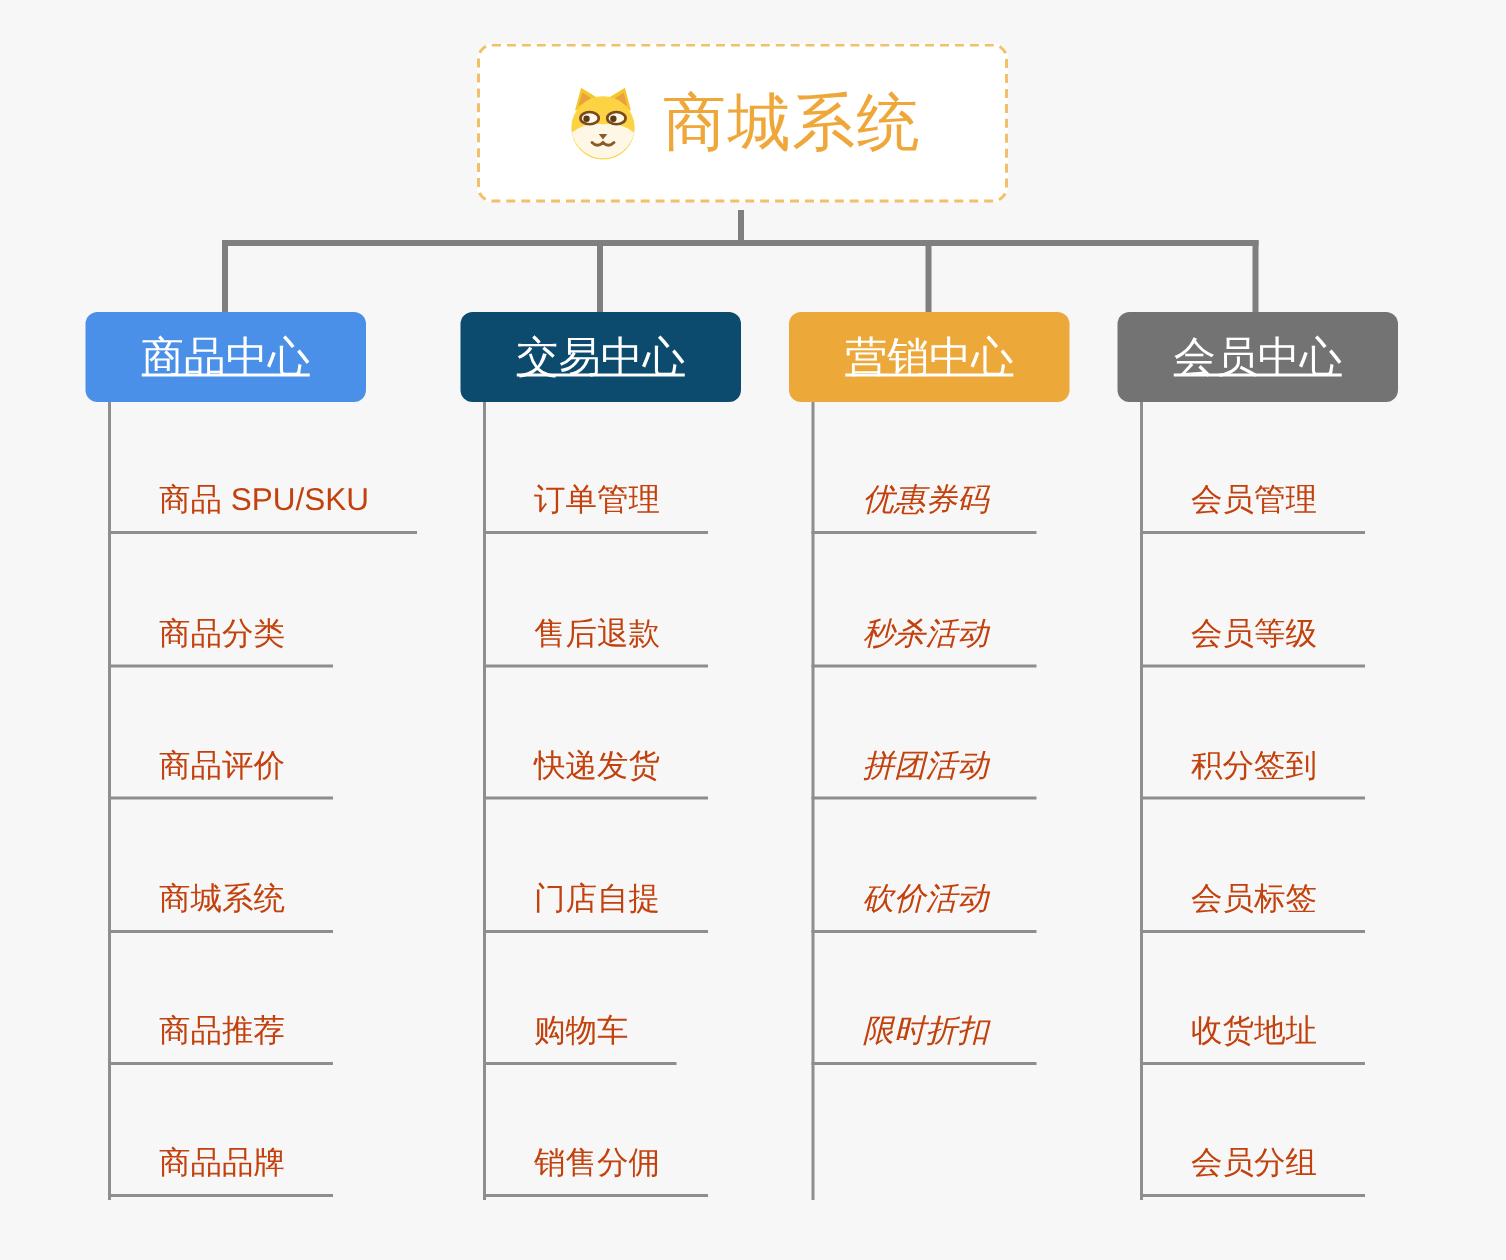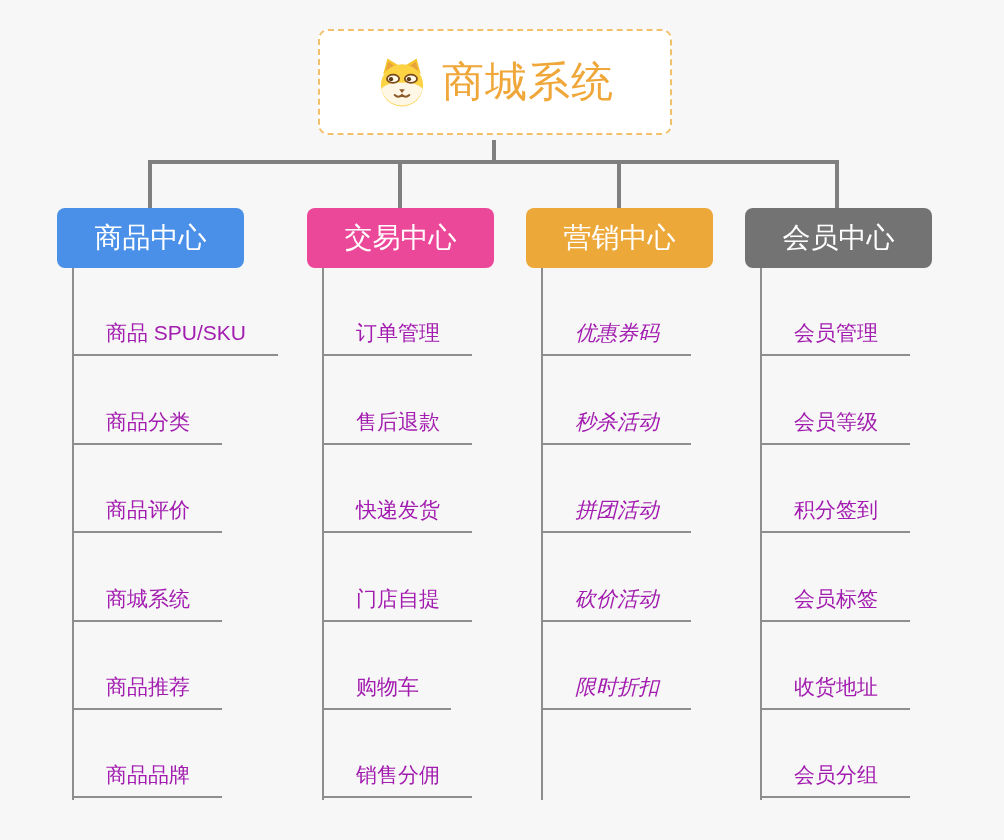--- a/index.html
+++ b/index.html
@@ -21,40 +21,40 @@
   .line { position: absolute; background: #7f7f7f; }
   .trunk   { left: 492px; top: 140px; width: 4px; height: 22px; }
   .bus     { left: 148px; top: 160px; width: 691px; height: 4px; }
   .stub    { top: 160px; width: 4px; height: 48px; }
   .stub-1 { left: 148px; } .stub-2 { left: 398px; } .stub-3 { left: 617px; } .stub-4 { left: 835px; }
 
   
   .branch-box {
     position: absolute; top: 208px; width: 187px; height: 60px; border-radius: 8px;
     color: #ffffff; font-size: 28px; display: flex; align-items: center; justify-content: center;
-    white-space: nowrap; cursor: default;
+    white-space: nowrap; cursor: default; text-decoration: underline;
   }
   .branch-1 { left: 57px;  background: #4b90e8; }
-  .branch-2 { left: 307px; background: #ec4899; }
+  .branch-2 { left: 307px; background: #0c4a6e; }
   .branch-3 { left: 526px; background: #eda83a; }
   .branch-4 { left: 745px; background: #737373; }
 
   
   .vline { position: absolute; top: 268px; width: 2px; height: 532px; background: #8e8e8e; }
   .vline-1 { left: 72px; } .vline-2 { left: 322px; } .vline-3 { left: 541px; } .vline-4 { left: 760px; }
 
   .items { position: absolute; top: 268px; }
   .items-1 { left: 72px; } .items-2 { left: 322px; } .items-3 { left: 541px; font-style: italic; } .items-4 { left: 760px; }
 
   .item {
     height: 88.4px; display: flex; align-items: flex-end;
     width: fit-content; white-space: nowrap;
     padding: 0 32px 7px 34px;
     border-bottom: 2px solid #8e8e8e;
-    font-size: 21px; color: #a21caf;
+    font-size: 21px; color: #c2410c;
   }
 </style>
 </head>
 <body>
 
 <div class="canvas">
 
   <div class="root-node">
     <svg class="root-icon" viewBox="0 0 64 64" aria-hidden="true">
       <polygon points="9,22 14,3 30,13" fill="#f6c52e"></polygon>

